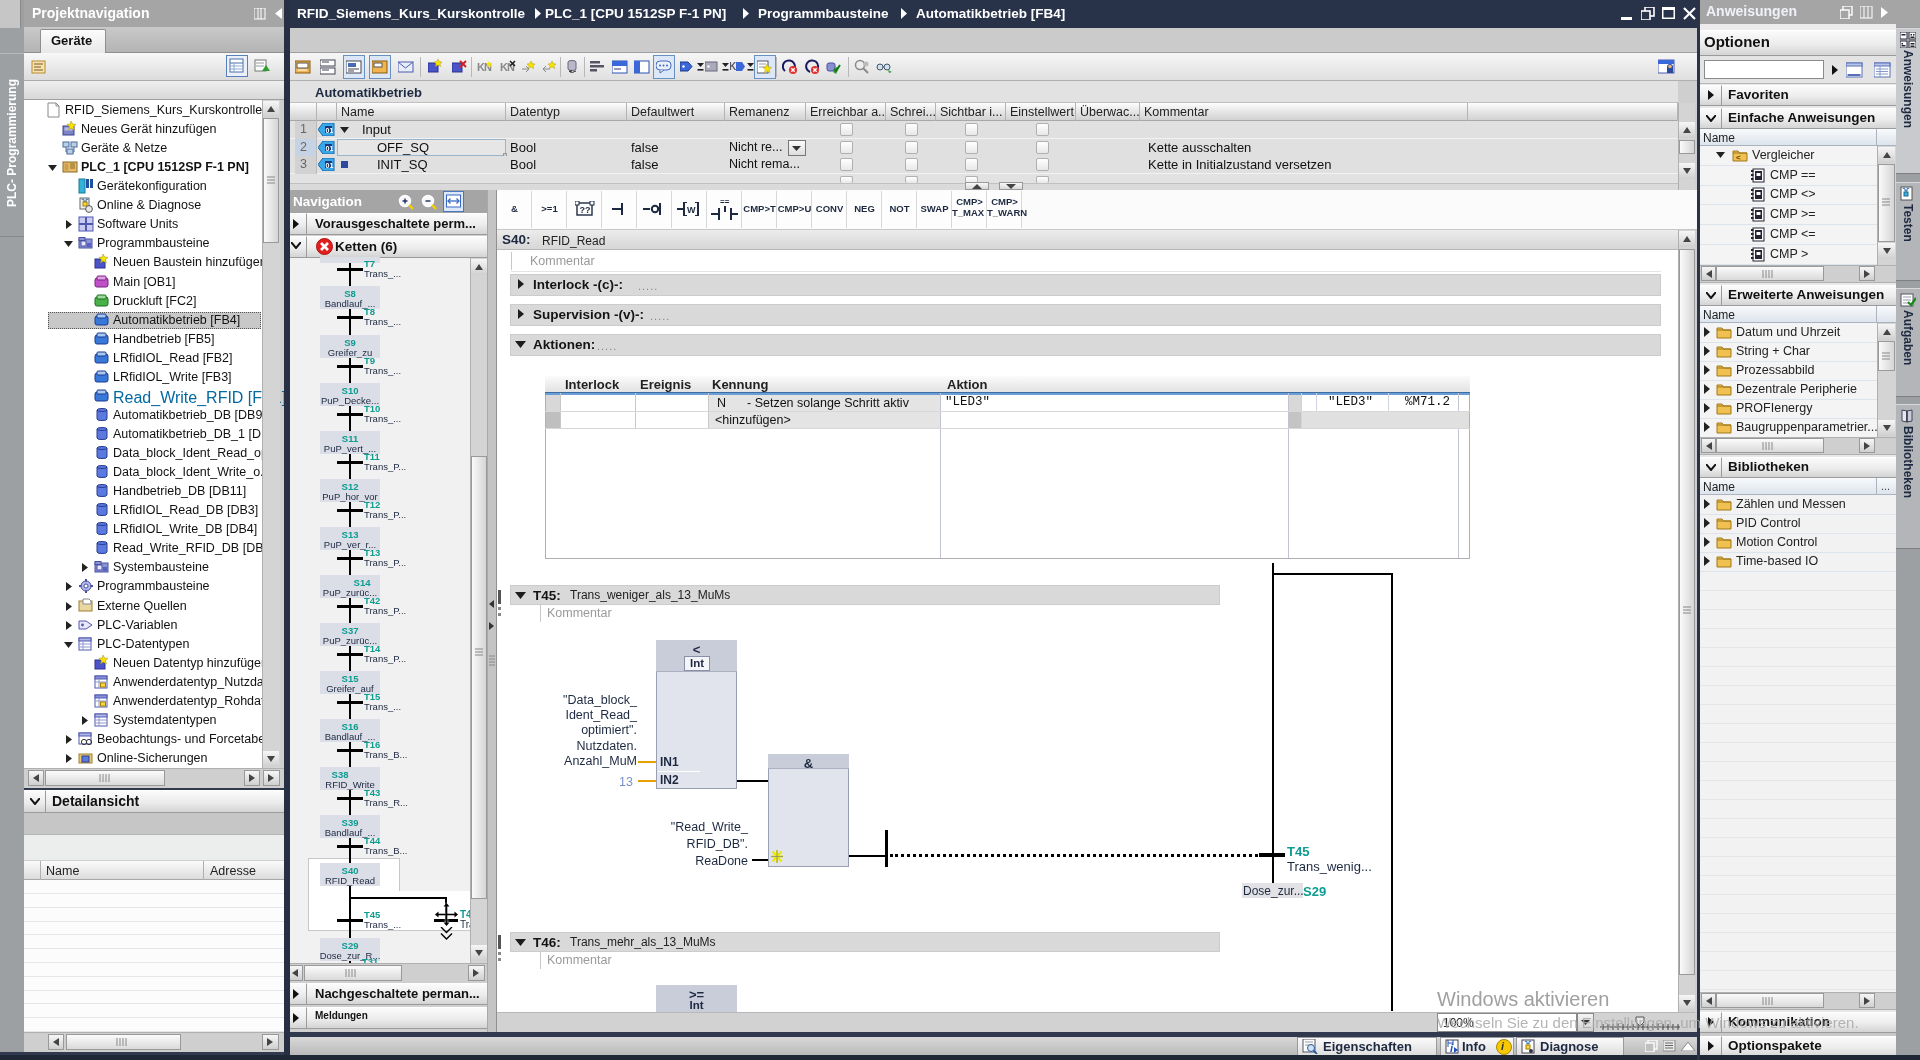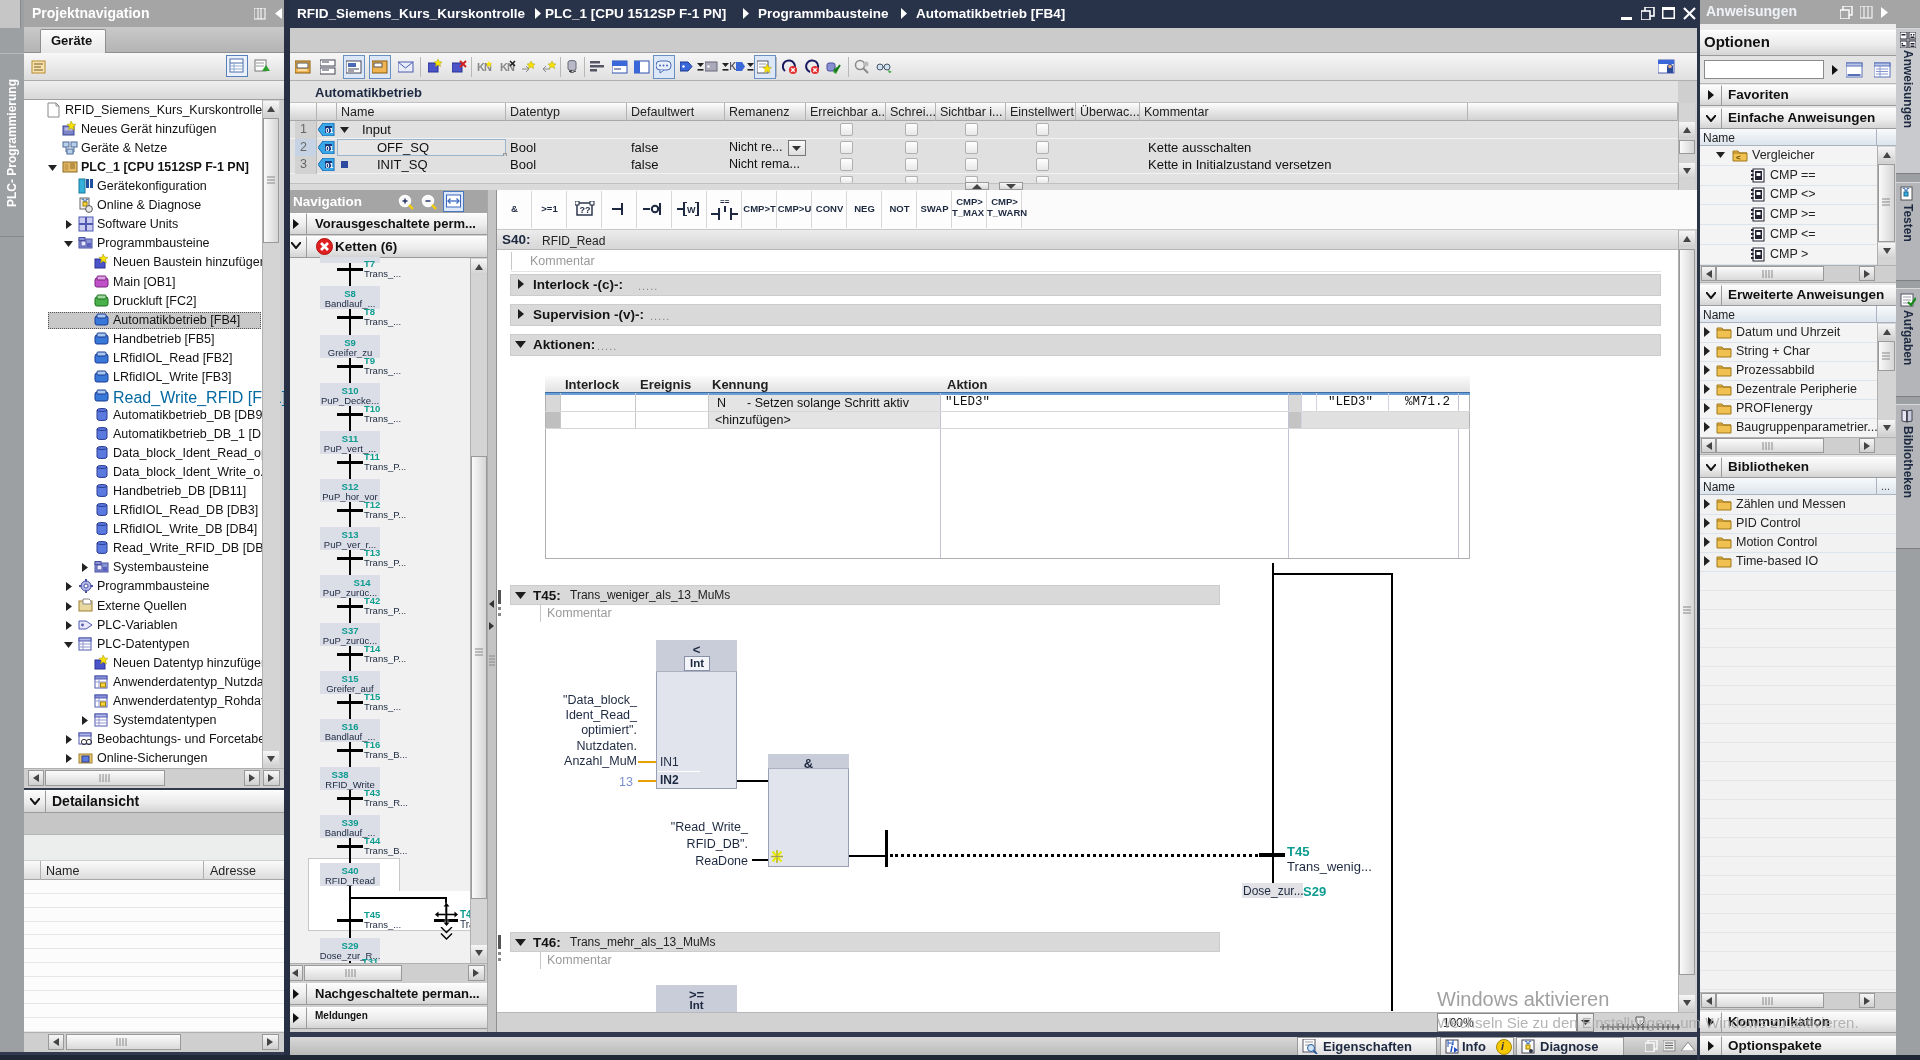--- a/index.html
+++ b/index.html
@@ -1033,21 +1033,21 @@
   </svg>
 <div class="abs" style="left:533px;top:588px;white-space:nowrap;font-size:13.5px;font-weight:bold;color:#141414;">T45:</div>
 <div class="abs" style="left:570px;top:588px;white-space:nowrap;font-size:12px;color:#222;">Trans_weniger_als_13_MuMs</div>
 <div class="abs" style="left:540px;top:604px;width:1px;height:18px;background:#c8c8c8;"></div>
 <div class="abs" style="left:547px;top:606px;white-space:nowrap;font-size:12.5px;color:#9a9a9a;">Kommentar</div>
 <div class="abs" style="left:656px;top:640px;width:81px;height:149px;background:#e2e4ed;border:1px solid #9aa0b4;"></div>
 <div class="abs" style="left:656px;top:640px;width:81px;height:32px;background:#c9cdda;border-bottom:1px solid #aab0c0;"></div>
 <div class="abs" style="left:656px;top:642px;white-space:nowrap;font-size:13px;font-weight:bold;color:#1d2940;width:81px;text-align:center;">&lt;</div>
 <div class="abs" style="left:684px;top:656px;width:26px;height:15px;background:#f4f5f8;border:1px solid #8890a8;"></div>
 <div class="abs" style="left:684px;top:657px;white-space:nowrap;font-size:11.5px;font-weight:bold;color:#1d2940;width:26px;text-align:center;">Int</div>
-<div class="abs" style="left:660px;top:755px;white-space:nowrap;font-size:12px;font-weight:normal;color:#1d2940;">IN1</div>
+<div class="abs" style="left:660px;top:755px;white-space:nowrap;font-size:12px;font-weight:bold;color:#1d2940;">IN1</div>
 <div class="abs" style="left:658px;top:771px;width:42px;height:1px;background:#fff;"></div>
 <div class="abs" style="left:660px;top:773px;white-space:nowrap;font-size:12px;font-weight:bold;color:#1d2940;">IN2</div>
 <div class="abs" style="left:490px;top:693.0px;white-space:nowrap;font-size:12.5px;color:#1d2940;width:147px;text-align:right;">"Data_block_</div>
 <div class="abs" style="left:490px;top:708.2px;white-space:nowrap;font-size:12.5px;color:#1d2940;width:147px;text-align:right;">Ident_Read_</div>
 <div class="abs" style="left:490px;top:723.4px;white-space:nowrap;font-size:12.5px;color:#1d2940;width:147px;text-align:right;">optimiert".</div>
 <div class="abs" style="left:490px;top:738.6px;white-space:nowrap;font-size:12.5px;color:#1d2940;width:147px;text-align:right;">Nutzdaten.</div>
 <div class="abs" style="left:490px;top:753.8px;white-space:nowrap;font-size:12.5px;color:#1d2940;width:147px;text-align:right;">Anzahl_MuM</div>
 <div class="abs" style="left:490px;top:775px;white-space:nowrap;font-size:12.5px;color:#7a90cc;width:143px;text-align:right;">13</div>
 <div class="abs" style="left:638px;top:761px;width:18px;height:2px;background:#e8a000;"></div>
 <div class="abs" style="left:638px;top:780px;width:18px;height:2px;background:#e8a000;"></div>

